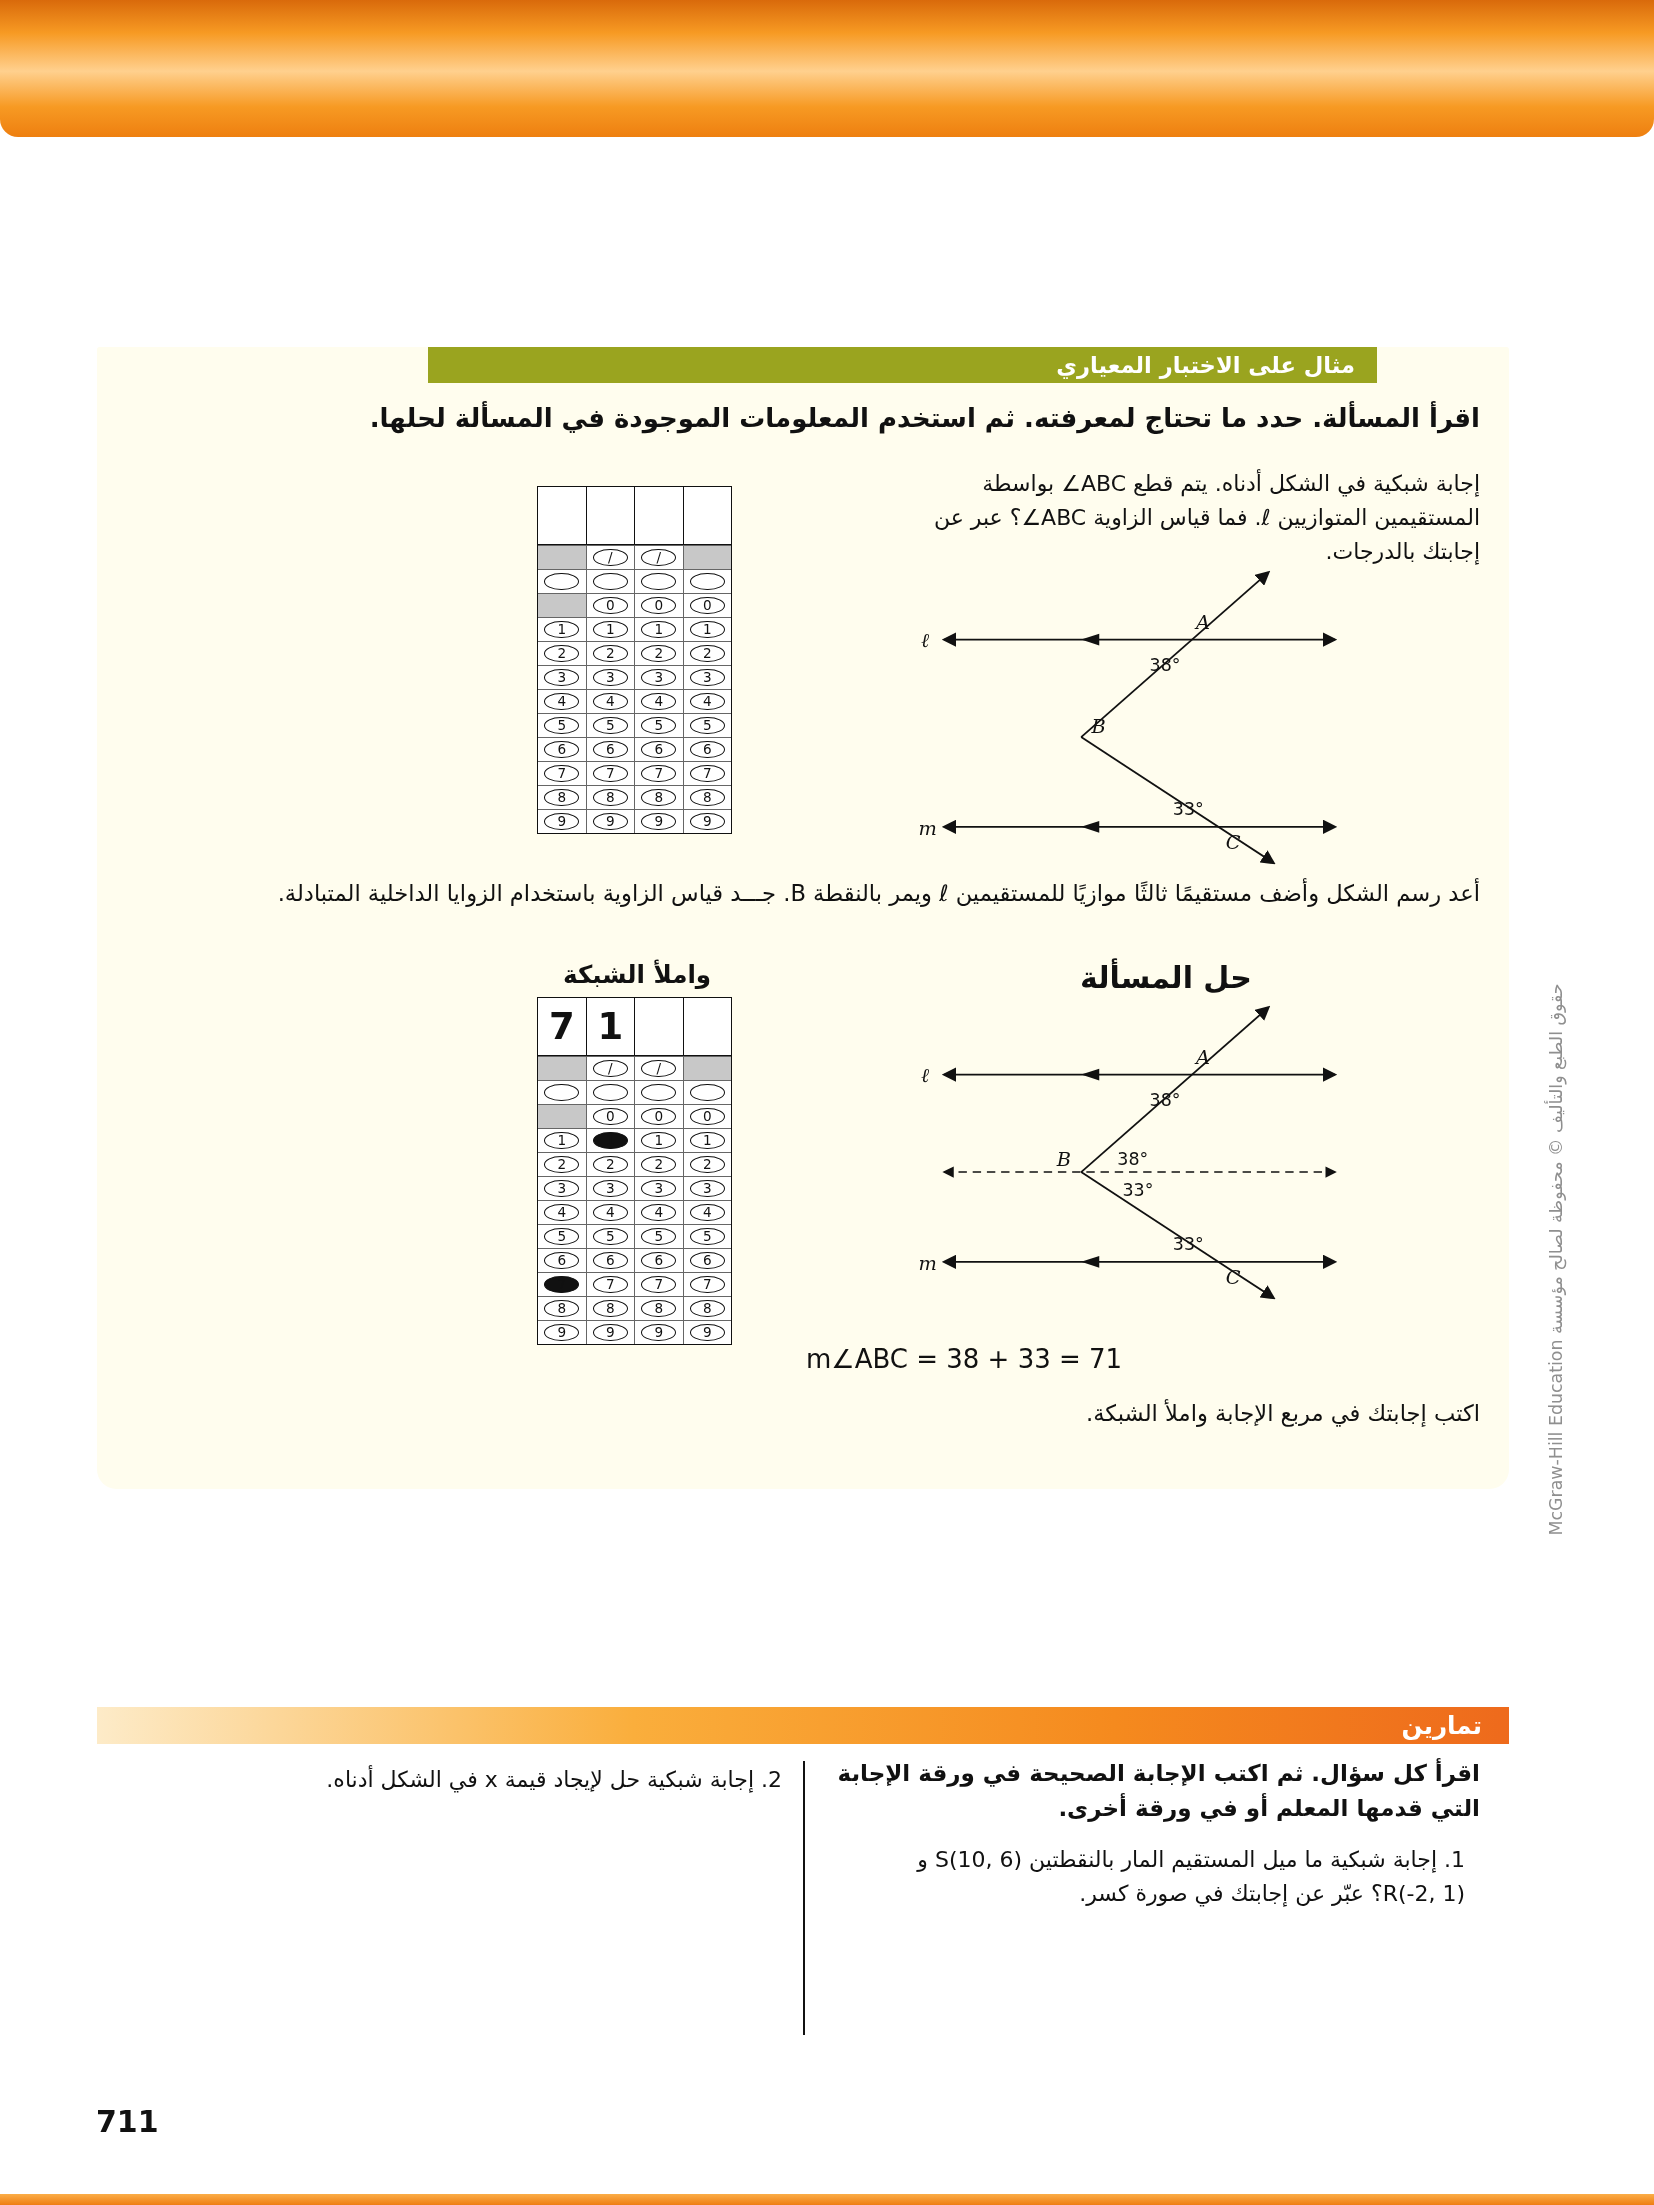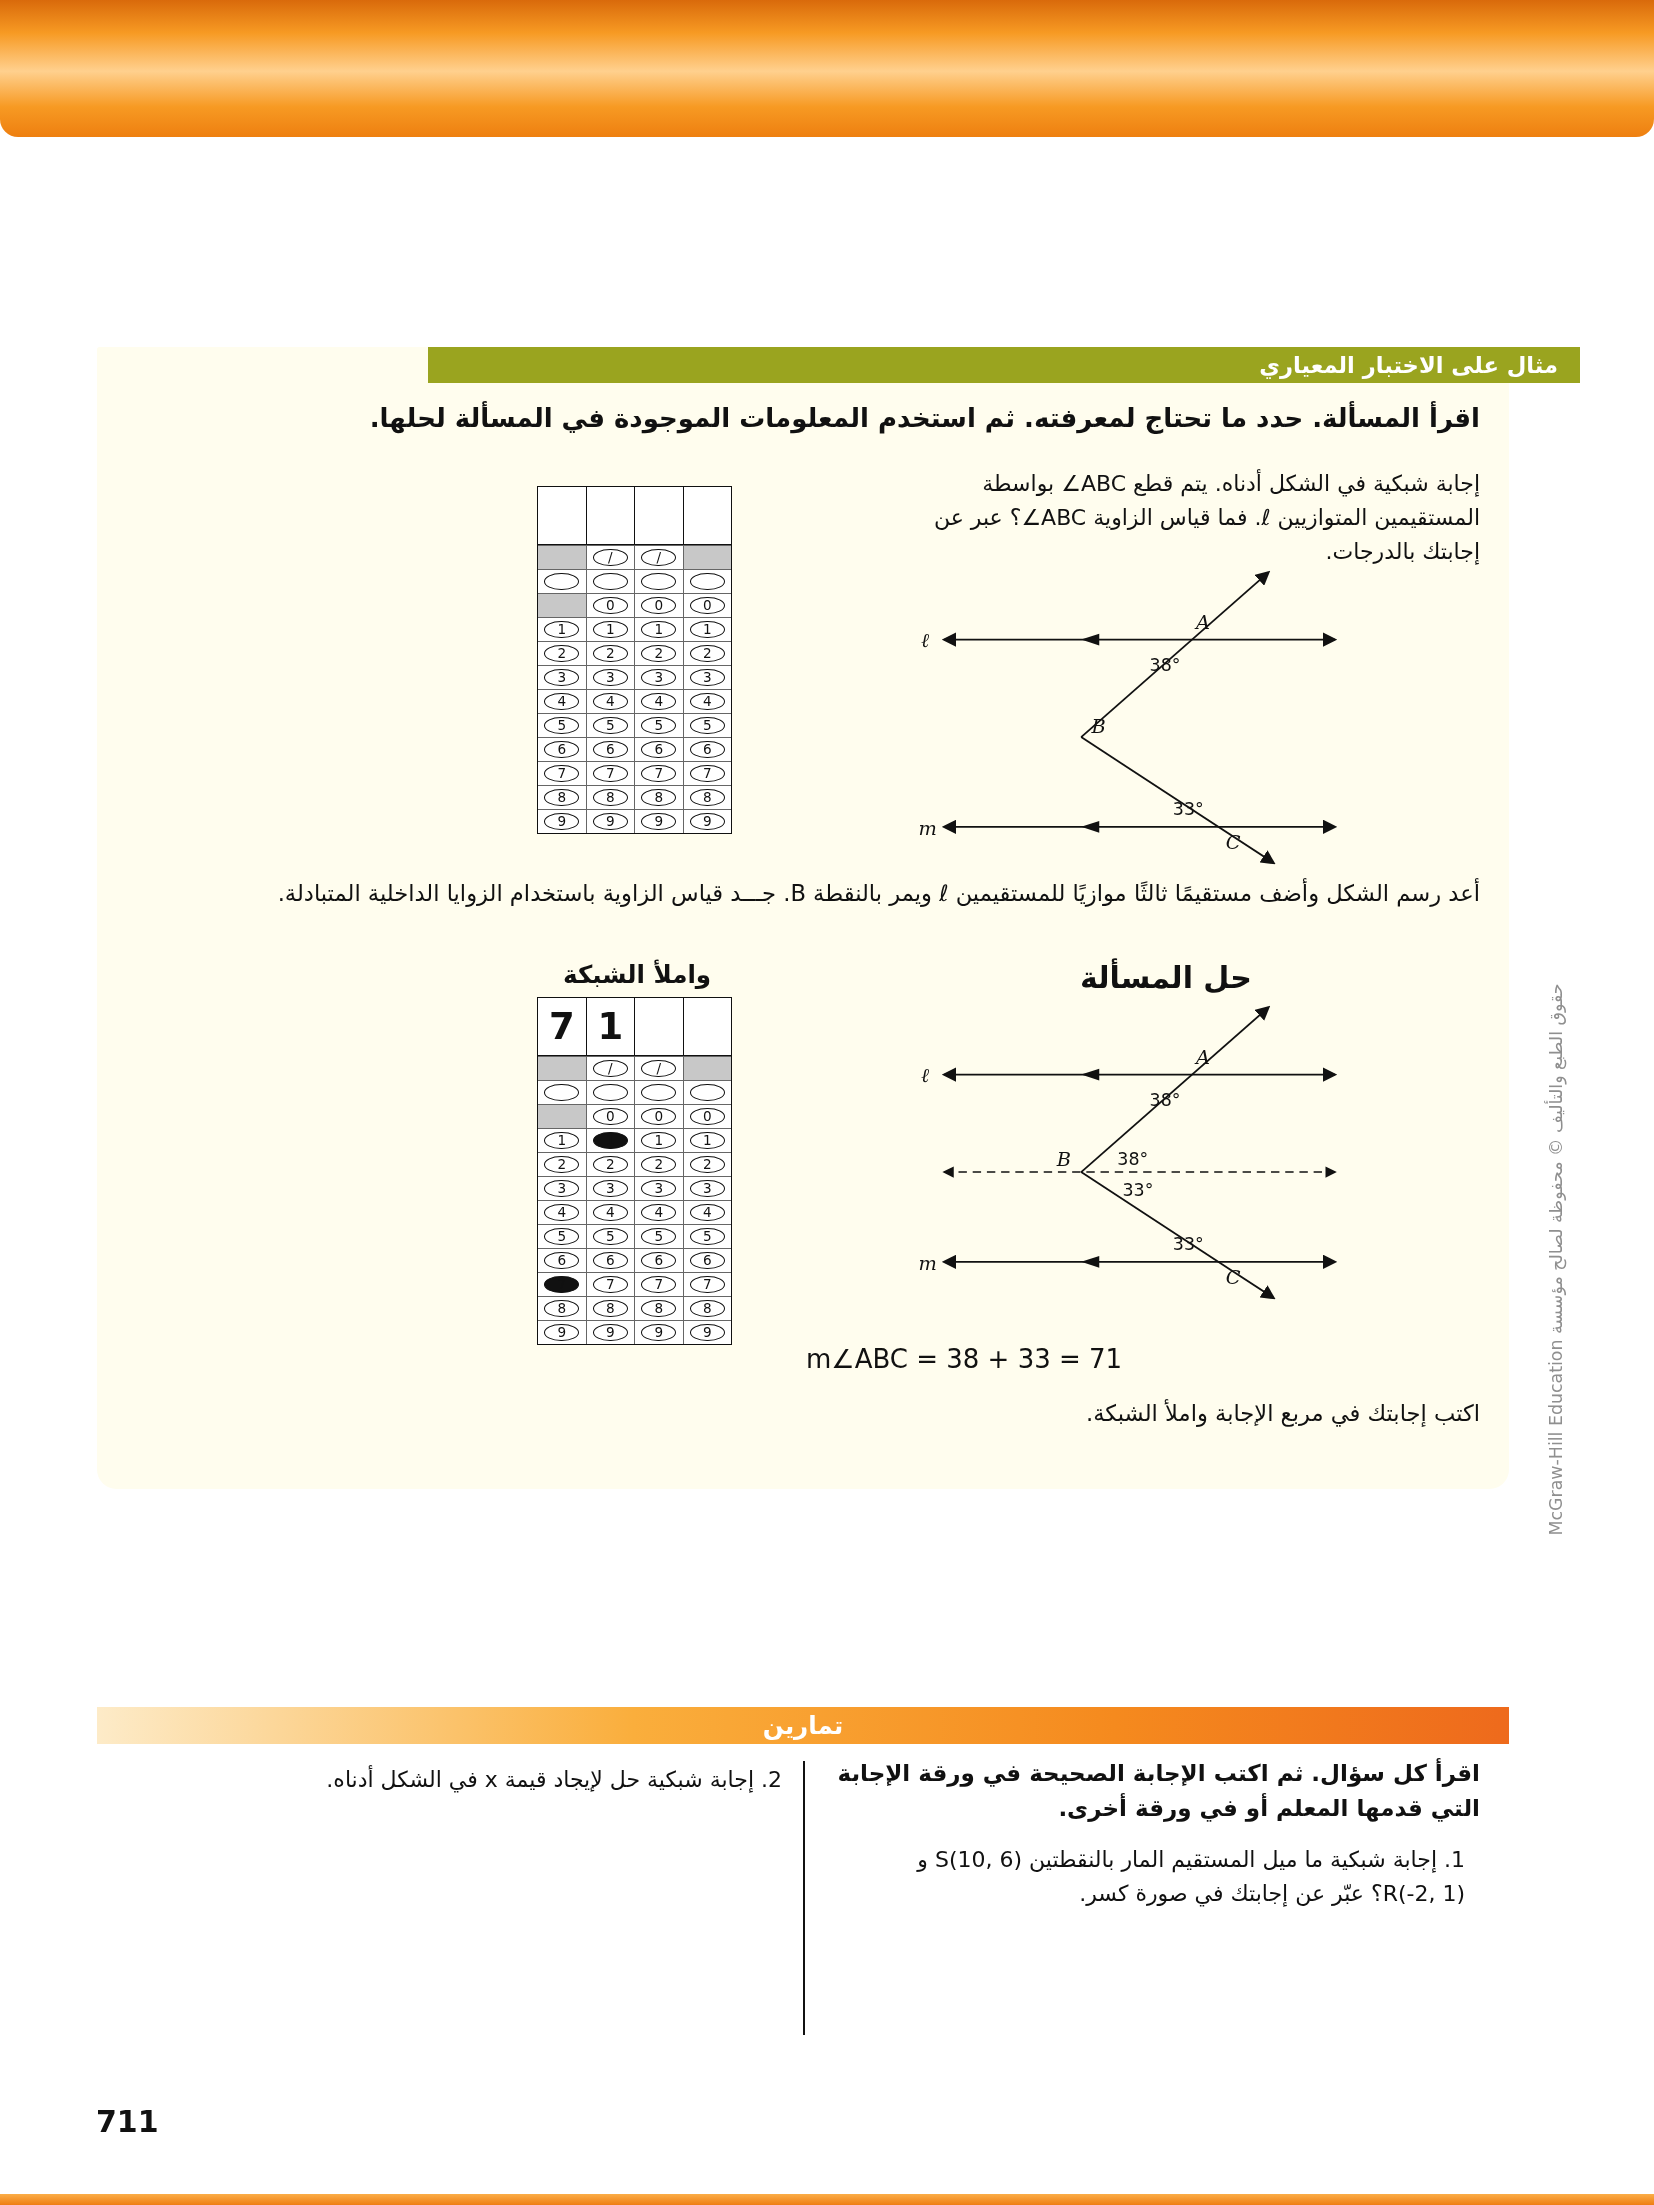--- a/index.html
+++ b/index.html
@@ -9,21 +9,21 @@
   
   .header-band{position:absolute;left:0;top:0;width:100%;height:137px;
     background:linear-gradient(180deg,var(--orange_top) 0%,var(--orange_mid) 24%,
       var(--orange_highlight) 52%,var(--orange_mid) 78%,var(--orange_bottom) 100%);
     border-radius:0 0 18px 18px;}
 
   
   .panel{position:absolute;left:97px;top:347px;width:1412px;height:1142px;
     background:var(--cream);border-radius:2.6px 2.6px 19.4px 19.4px;}
 
-  .green-bar{position:absolute;left:428px;top:347px;width:1152px;height:36px;
+  .green-bar{position:absolute;left:428px;top:347px;width:949px;height:36px;
     background:var(--green_bar);display:flex;align-items:center;justify-content:flex-end;
     padding:0 22px;box-sizing:border-box;color:#fff;font-weight:bold;font-size:22.6px;}
 
   .intro{position:absolute;right:174px;top:403px;text-align:right;font-weight:bold;
     font-size:26px;white-space:nowrap;}
 
   .problem{position:absolute;right:174px;top:467px;width:556px;text-align:right;
     font-size:22px;line-height:1.55;}
   .b{font-weight:normal;}
 
@@ -57,21 +57,21 @@
 
   .equation{position:absolute;left:806px;top:1344px;font-size:26px;direction:ltr;}
   .closing{position:absolute;right:174px;top:1400px;width:905px;text-align:right;font-size:22.6px;}
 
   .copyright{position:absolute;left:1126px;top:1246px;width:866px;height:27px;
     text-align:center;font-size:17.4px;color:#8f8f8f;transform:rotate(-90deg);direction:rtl;}
 
   
   .ex-bar{position:absolute;left:97px;top:1707px;width:1412px;height:37px;
     background:linear-gradient(90deg,#FDEBC8 0%,#FAAE3C 38%,#F58A1E 72%,var(--ex_label_bg) 100%);
-    display:flex;align-items:center;justify-content:center;padding:0 27px;box-sizing:border-box;}
+    display:flex;align-items:center;justify-content:flex-end;padding:0 27px;box-sizing:border-box;}
   .ex-label{color:#fff;font-weight:bold;font-size:24.6px;}
   .ex-intro{position:absolute;right:174px;top:1756px;width:653px;text-align:right;
     font-weight:bold;font-size:23px;line-height:1.5;}
   .ex-item{position:absolute;text-align:right;font-size:22px;line-height:1.55;}
   #item1{right:189px;top:1843px;width:601px;}
   #item2{right:872px;top:1763px;width:588px;}
   .divider{position:absolute;left:803px;top:1761px;width:1.9px;height:274px;background:#111;}
 
   .page-number{position:absolute;left:96px;top:2104px;font-size:30px;font-weight:bold;}
   .bottom-strip{position:absolute;left:0;bottom:0;width:100%;height:11px;

